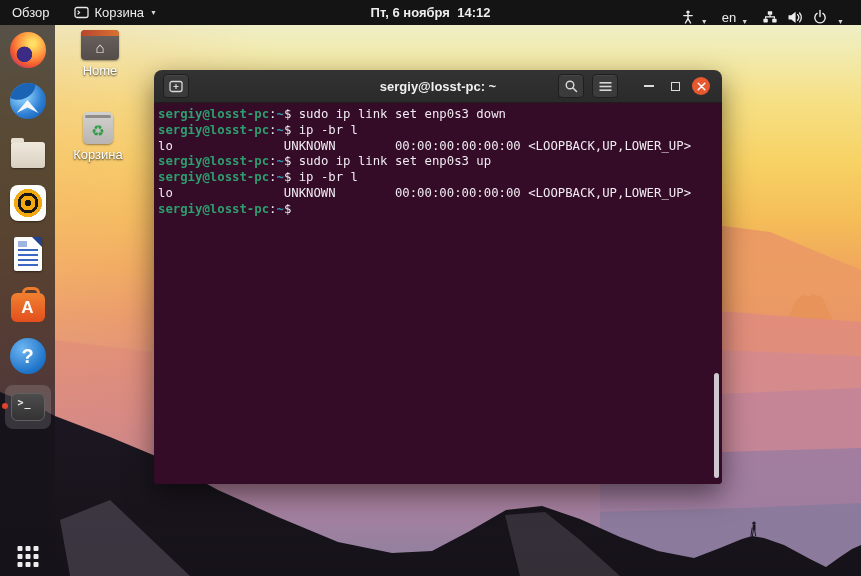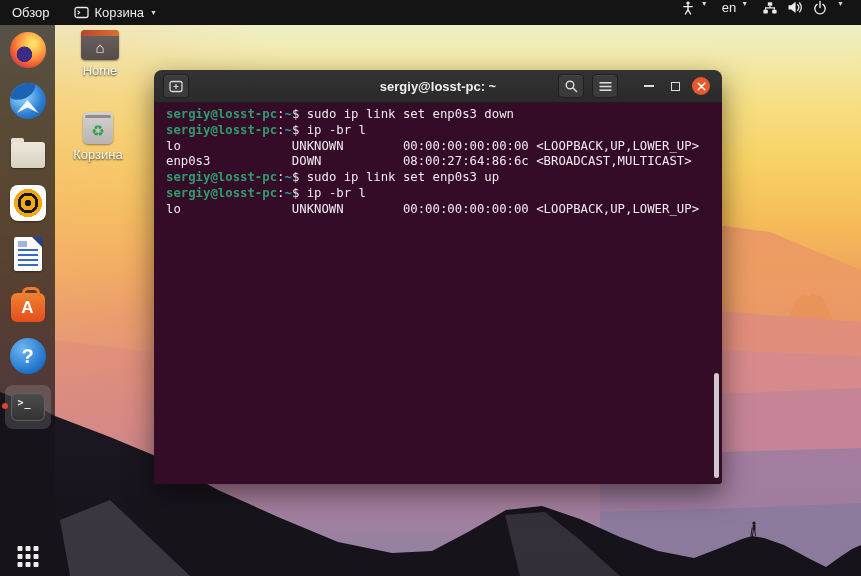--- a/index.html
+++ b/index.html
@@ -47,21 +47,21 @@
   .top-bar { position:absolute; left:0; top:0; width:861px; height:25px; z-index:30;
     background:#141414; color:#ededed; display:flex; align-items:center; font-size:13px; }
   .tb-left { display:flex; align-items:center; height:100%;justify-content:center; }
   .tb-item { background:none; border:none; color:#ededed; font-family:inherit; font-size:13px;
     height:100%; display:flex; align-items:center; gap:6px; padding:0 12px; cursor:default; }
   .tb-center { position:absolute; left:0; right:0; text-align:center; font-weight:bold;
     white-space:pre; pointer-events:none; }
   .tb-center-hit { position:absolute; left:330px; width:200px; height:25px; }
   .tb-right { margin-left:auto; display:flex; align-items:center; height:100%; padding-right:10px; }
   .caret { font-size:7px; color:#d6d6d6; }
-  .tb-group { display:flex; align-items:flex-start; gap:5px; padding:0 9px; height:100%; }
+  .tb-group { display:flex; align-items:flex-end; gap:5px; padding:0 9px; height:100%; }
   .tb-icon svg { display:block; }
 
   
   .dock { position:absolute; left:0; top:25px; width:55px; height:551px; z-index:20;
     background:rgba(22,19,26,.7); display:flex; flex-direction:column; align-items:center;
     padding-top:3px; }
   .dock-item { position:relative; width:46px; height:44px; margin-bottom:7px;
     display:flex; align-items:center; justify-content:center; border-radius:8px; }
   .dock-item.active { background:rgba(255,255,255,.14); }
   .running-dot { position:absolute; left:-3px; top:18px; width:6px; height:6px; border-radius:50%; }
@@ -137,21 +137,21 @@
   .winctl { background:none; border:none; width:18px; height:18px; display:grid; place-items:center;
     cursor:default; padding:0; }
   .min-glyph { width:10px; height:2px; background:#dcdcdc; }
   .max-glyph { width:9px; height:9px; border:1.5px solid #dcdcdc; }
   .close-btn { width:18px; height:18px; border-radius:50%; border:none; display:grid; place-items:center;
     cursor:default; }
   .close-btn svg { display:block; }
   .gap1 { width:6px; }
   .term-body { position:relative; height:381px; padding:4px 4px;
     font-family:"DejaVu Sans Mono", monospace; font-size:12.3px; line-height:15.75px; }
-  .line { white-space:pre;margin-left:8px; }
+  .line { white-space:pre; }
   .c-g { color:var(--green); font-weight:bold; }
   .c-b { color:var(--blue); font-weight:bold; }
   .c-f { color:var(--fg); }
   .term-scrollbar { position:absolute; right:3px; top:270px; width:5px; height:105px;
     background:#cfc9cf; border-radius:3px; }
 </style>
 </head>
 <body>
 
 <div class="wallpaper">
@@ -182,20 +182,21 @@
       <span class="tb-icon">
         <svg width="15" height="13" viewBox="0 0 15 13">
           <rect x="1" y="1.5" width="13" height="10" rx="2" fill="none" stroke="#e8e8e8" stroke-width="1.3"></rect>
           <path d="M3.6 4.6 l2 1.8 -2 1.8" fill="none" stroke="#e8e8e8" stroke-width="1.2"></path>
         </svg>
       </span>
       <span>Корзина</span>
       <span class="caret">▼</span>
     </button>
   </div>
+  <div class="tb-center">Пт, 6 ноября  14:12</div>
   <button class="tb-center-hit tb-item" style="background:none"></button>
   <div class="tb-right">
     <button class="tb-item tb-group" style="padding:0 7px">
       <span class="tb-icon">
         <svg width="16" height="16" viewBox="0 0 16 16">
           <circle cx="8" cy="3.1" r="1.7" fill="#ededed"></circle>
           <path d="M8 5.2 V9.8 M3.8 6.6 H12.2 M8 9.7 L5.4 14 M8 9.7 L10.6 14" stroke="#ededed" stroke-width="1.4" stroke-linecap="round" fill="none"></path>
         </svg>
       </span>
       <span class="caret">▼</span>
@@ -323,18 +324,18 @@
           <path d="M1.2 1.2 L7.8 7.8 M7.8 1.2 L1.2 7.8" stroke="#fff" stroke-width="1.5" stroke-linecap="round"></path>
         </svg>
       </button>
     </div>
   </div>
   <div class="term-body" id="term-out" style="background: rgb(52, 12, 40);">
     <div class="term-scrollbar"></div>
   <div class="line"><span class="c-g">sergiy@losst-pc</span><span class="c-f">:</span><span class="c-b">~</span><span class="c-f">$ sudo ip link set enp0s3 down</span></div>
       <div class="line"><span class="c-g">sergiy@losst-pc</span><span class="c-f">:</span><span class="c-b">~</span><span class="c-f">$ ip -br l</span></div>
       <div class="line"><span class="c-f">lo               UNKNOWN        00:00:00:00:00:00 &lt;LOOPBACK,UP,LOWER_UP&gt; </span></div>
-      <div class="line"><span class="c-f">enp0s3           DOWN           08:00:27:64:86:6c &lt;BROADCAST,MULTICAST&gt; </span></div>
       <div class="line"><span class="c-g">sergiy@losst-pc</span><span class="c-f">:</span><span class="c-b">~</span><span class="c-f">$ sudo ip link set enp0s3 up</span></div>
       <div class="line"><span class="c-g">sergiy@losst-pc</span><span class="c-f">:</span><span class="c-b">~</span><span class="c-f">$ ip -br l</span></div>
       <div class="line"><span class="c-f">lo               UNKNOWN        00:00:00:00:00:00 &lt;LOOPBACK,UP,LOWER_UP&gt; </span></div>
+      <div class="line"><span class="c-g">sergiy@losst-pc</span><span class="c-f">:</span><span class="c-b">~</span><span class="c-f">$ </span></div>
     </div>
 </div>
 
 </body></html>

